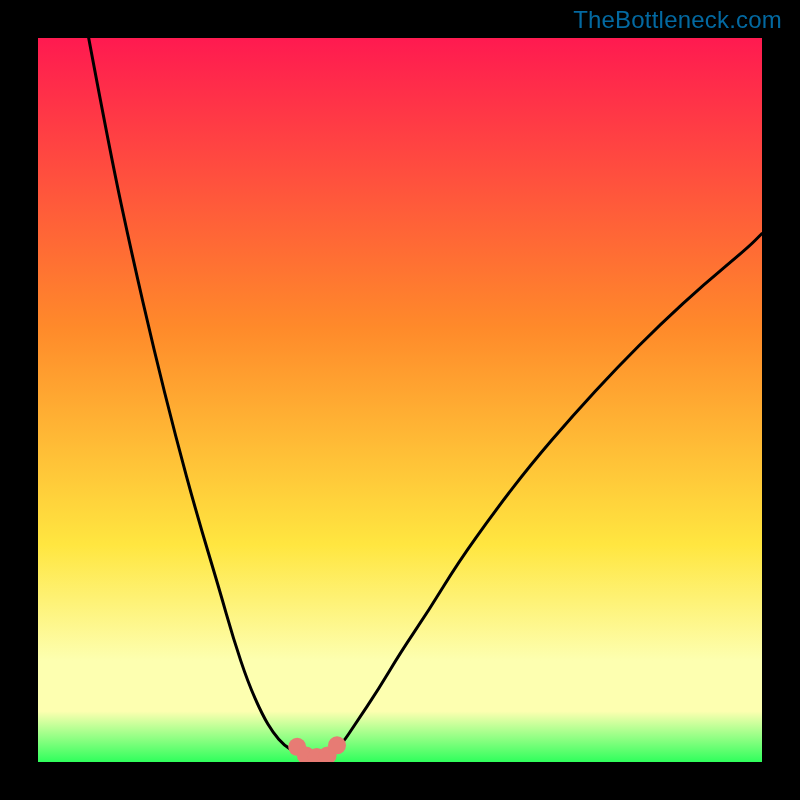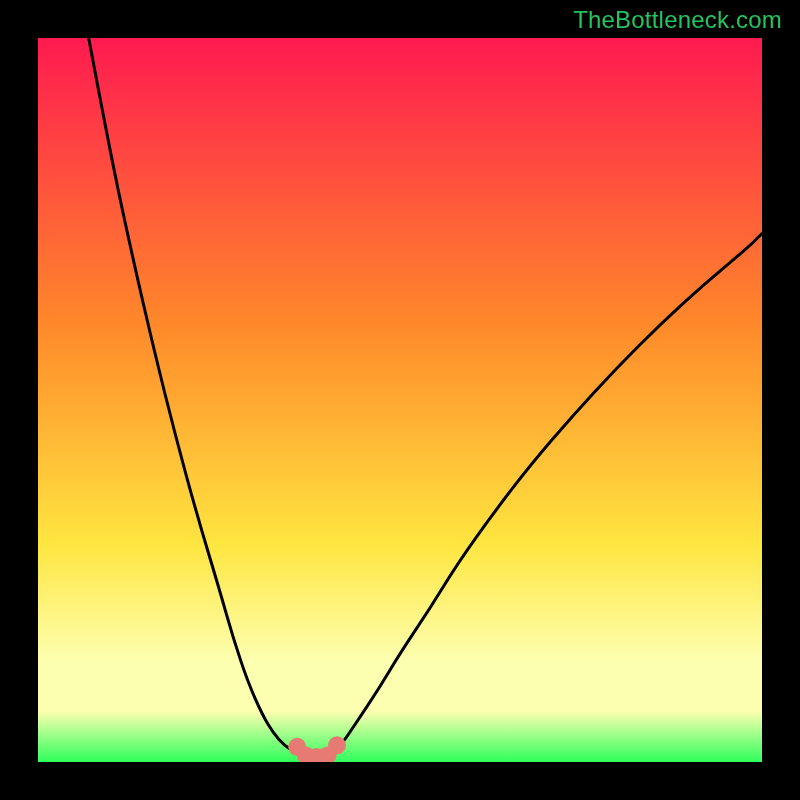--- a/index.html
+++ b/index.html
@@ -23,21 +23,21 @@
     position: absolute;
     left: 38px;
     top: 38px;
     width: 724px;
     height: 724px;
   }
   .watermark {
     position: absolute;
     top: 6px;
     right: 18px;
-    color: #22c55e;
+    color: #0369a1;
     font-size: 24px;
     font-weight: 500;
     letter-spacing: 0.2px;
     user-select: none;
   }
 </style>
 </head>
 <body>
 
 <div class="frame">

